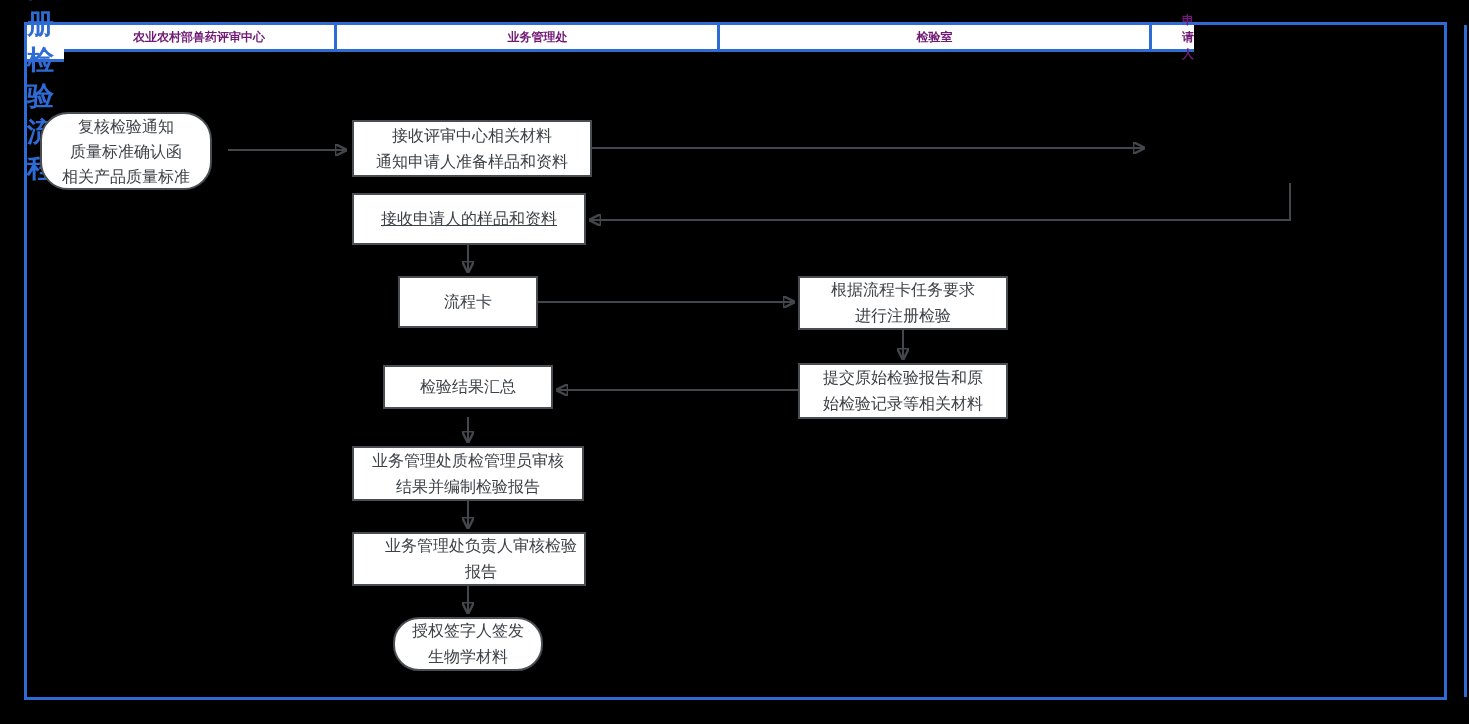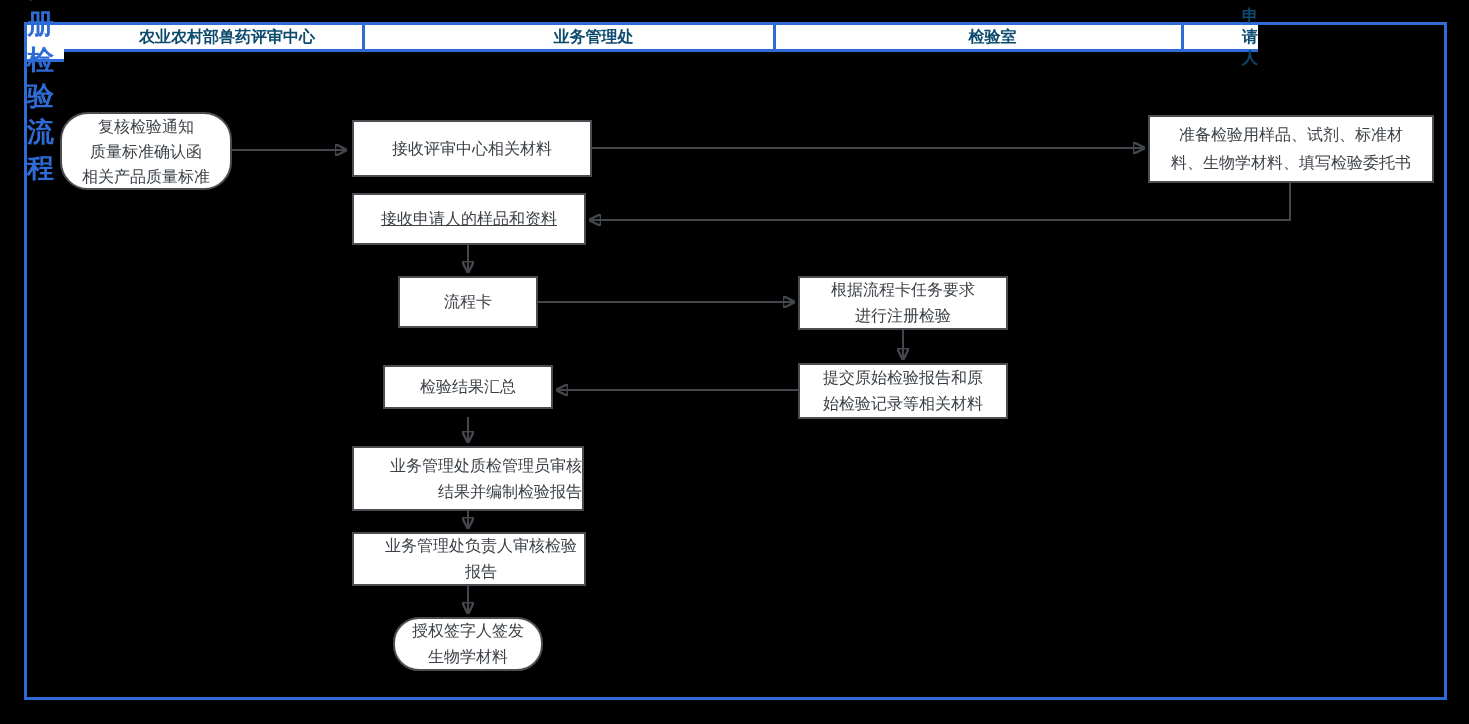--- a/index.html
+++ b/index.html
@@ -16,43 +16,43 @@
     height:37px;flex:0 0 37px;background:#fff;border-bottom:3px solid #2e6bd4;
     box-sizing:border-box;display:flex;align-items:center;justify-content:center;
     color:#2e6bd4;font-size:27px;font-weight:bold;letter-spacing:1px;
   }
   .header-row{
     height:27px;flex:0 0 27px;background:#fff;border-bottom:3px solid #2e6bd4;
     box-sizing:border-box;display:flex;
   }
   .header-cell{
     display:flex;align-items:center;justify-content:center;
-    color:#0c4a6e;font-size:16px;font-weight:bold;
-    border-right:3px solid #2e6bd4;box-sizing:border-box;margin-left:28px;
+    color:#701a75;font-size:12px;font-weight:bold;
+    border-right:3px solid #2e6bd4;box-sizing:border-box;
   }
   .header-cell:last-child{border-right:none;padding-left:30px;}
-  .hc1{width:273px;} .hc2{width:383px;padding-left:21px;} .hc3{width:380px;} .hc4{flex:1;}
+  .hc1{width:273px;} .hc2{width:383px;padding-left:21px;} .hc3{width:432px;} .hc4{flex:1;}
   .body{position:relative;flex:1;background:transparent;}
   .vline{position:absolute;top:0;bottom:0;width:3px;background:#2e6bd4;}
   .v1{left:270px;} .v2{left:653px;} .v3{left:1033px;}
 
   .node{
     position:absolute;background:#fff;border:2px solid #4a4e53;box-sizing:border-box;
     color:#3d4247;display:flex;flex-direction:column;align-items:center;justify-content:center;
     text-align:center;font-size:16px;line-height:26px;z-index:3;
   }
   .stadium{border-radius:28px;}
-  #n-review-notice{left:60px;top:112px;width:172px;height:78px;line-height:25px;}
+  #n-review-notice{left:40px;top:112px;width:172px;height:78px;line-height:25px;}
   #n-receive-materials{left:352px;top:120px;width:240px;height:57px;}
   #n-receive-samples{left:352px;top:193px;width:234px;height:52px;text-decoration:underline;}
   #n-process-card{left:398px;top:276px;width:140px;height:52px;}
   #n-registration{left:798px;top:276px;width:210px;height:54px;text-align:center;}
   #n-submit-report{left:798px;top:363px;width:210px;height:56px;}
   #n-summary{left:383px;top:365px;width:170px;height:44px;}
-  #n-qc-review{left:352px;top:446px;width:232px;height:65px;align-items:flex-end;}
+  #n-qc-review{left:352px;top:446px;width:232px;height:55px;}
   #n-head-review{left:352px;top:532px;width:234px;height:54px;padding-left:24px;}
   #n-sign{left:393px;top:617px;width:150px;height:54px;border-radius:26px;}
   #n-applicant{left:1148px;top:115px;width:286px;height:68px;line-height:28px;}
 
   .arrows{position:absolute;left:0;top:0;width:1469px;height:724px;z-index:2;pointer-events:none;}
   .arrows path{stroke:#43474b;stroke-width:2;fill:none;}
 </style>
 </head>
 <body>
 
@@ -92,20 +92,21 @@
   </svg>
 
   <div class="node stadium" id="n-review-notice">
     <div>复核检验通知</div>
     <div>质量标准确认函</div>
     <div>相关产品质量标准</div>
   </div>
 
   <div class="node" id="n-receive-materials">
     <div>接收评审中心相关材料</div>
+    <div>通知申请人准备样品和资料</div>
   </div>
 
   <div class="node" id="n-receive-samples">
     <div>接收申请人的样品和资料</div>
   </div>
 
   <div class="node" id="n-process-card">
     <div>流程卡</div>
   </div>
 
@@ -131,18 +132,14 @@
   <div class="node" id="n-head-review">
     <div>业务管理处负责人审核检验</div>
     <div>报告</div>
   </div>
 
   <div class="node stadium" id="n-sign">
     <div>授权签字人签发</div>
     <div>生物学材料</div>
   </div>
 
-  <div class="node" id="n-applicant">
-    <div>准备检验用样品、试剂、标准材</div>
-    <div>料、生物学材料、填写检验委托书</div>
-  </div>
 
 </div>
 
 </body></html>

